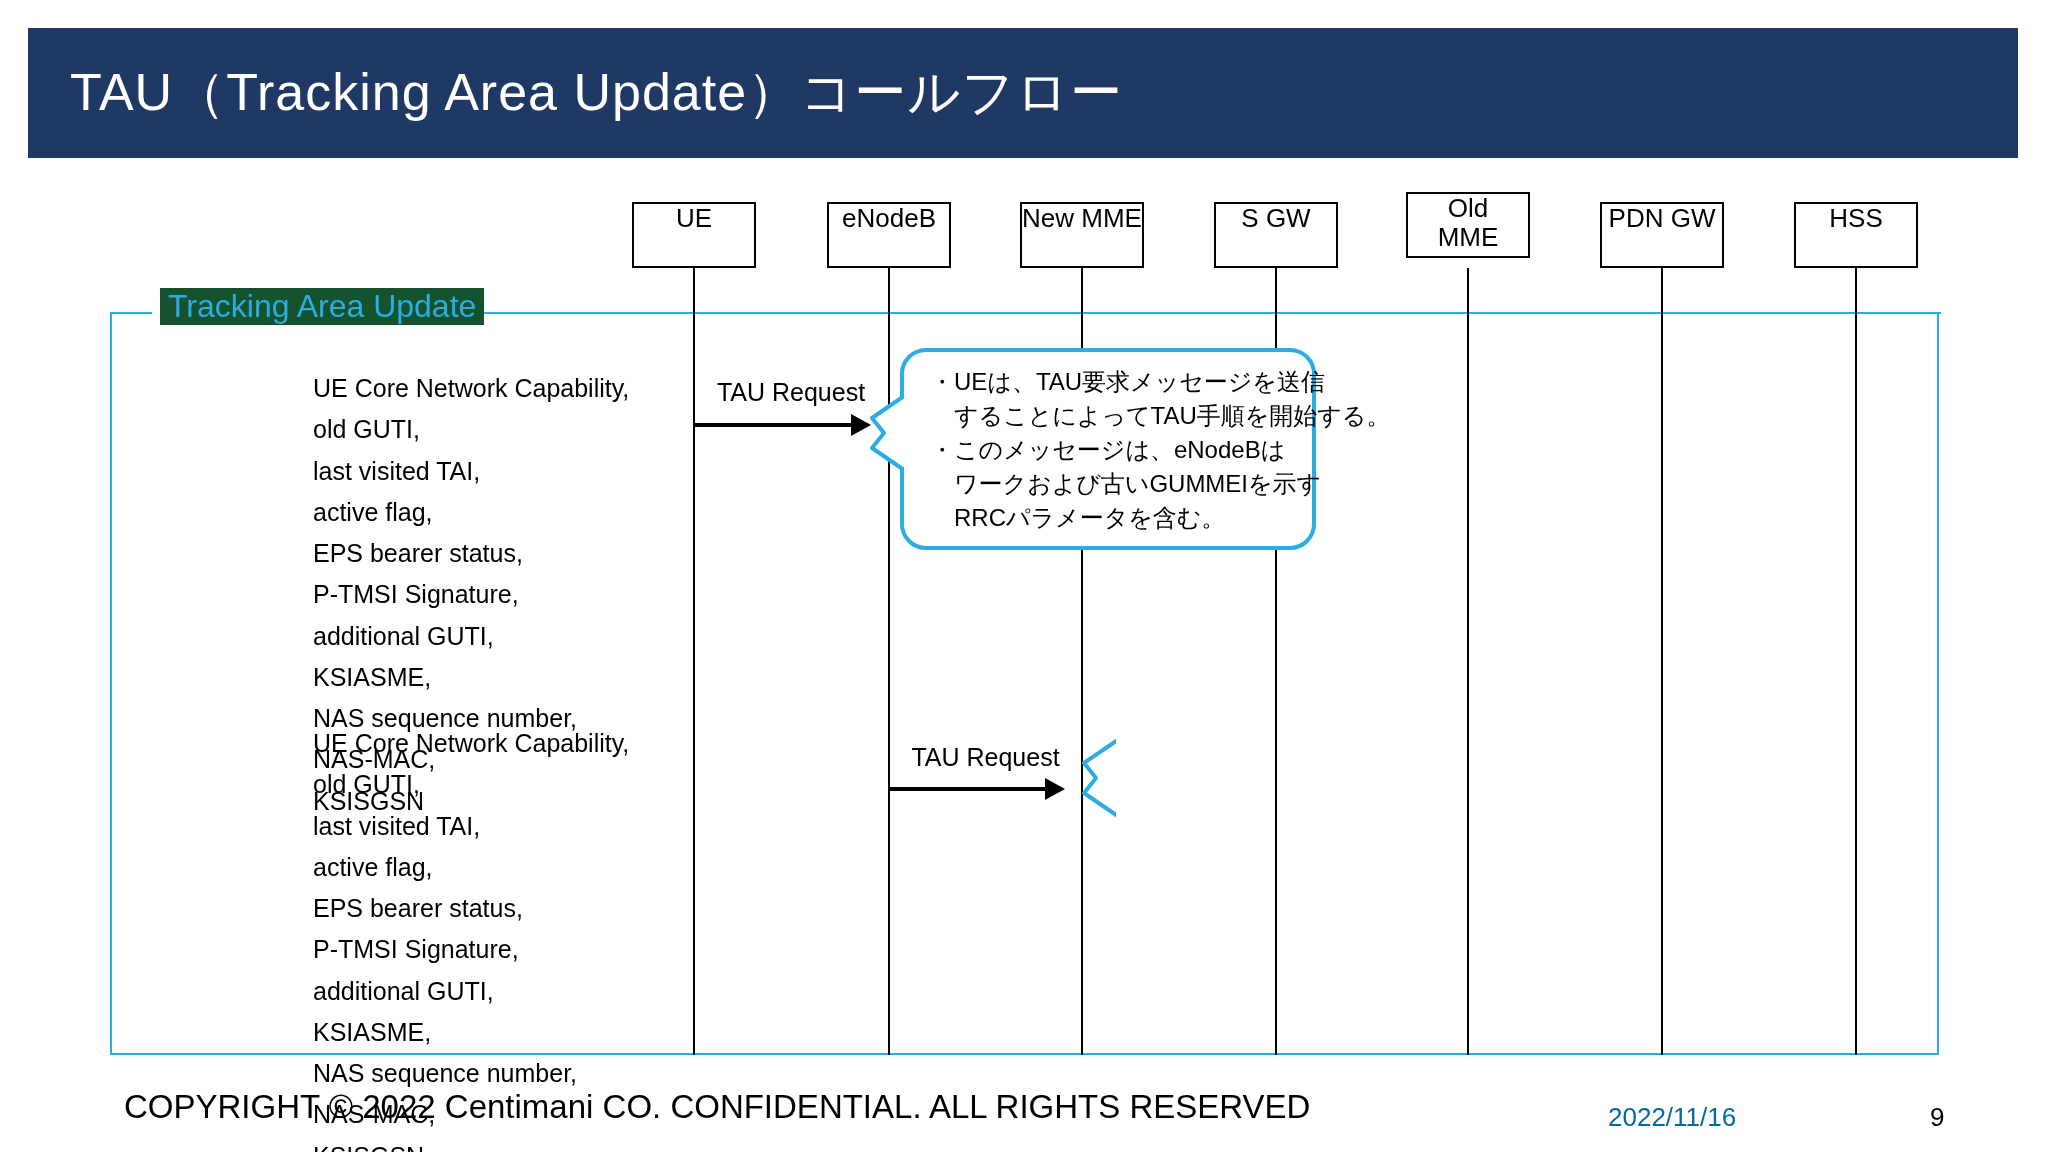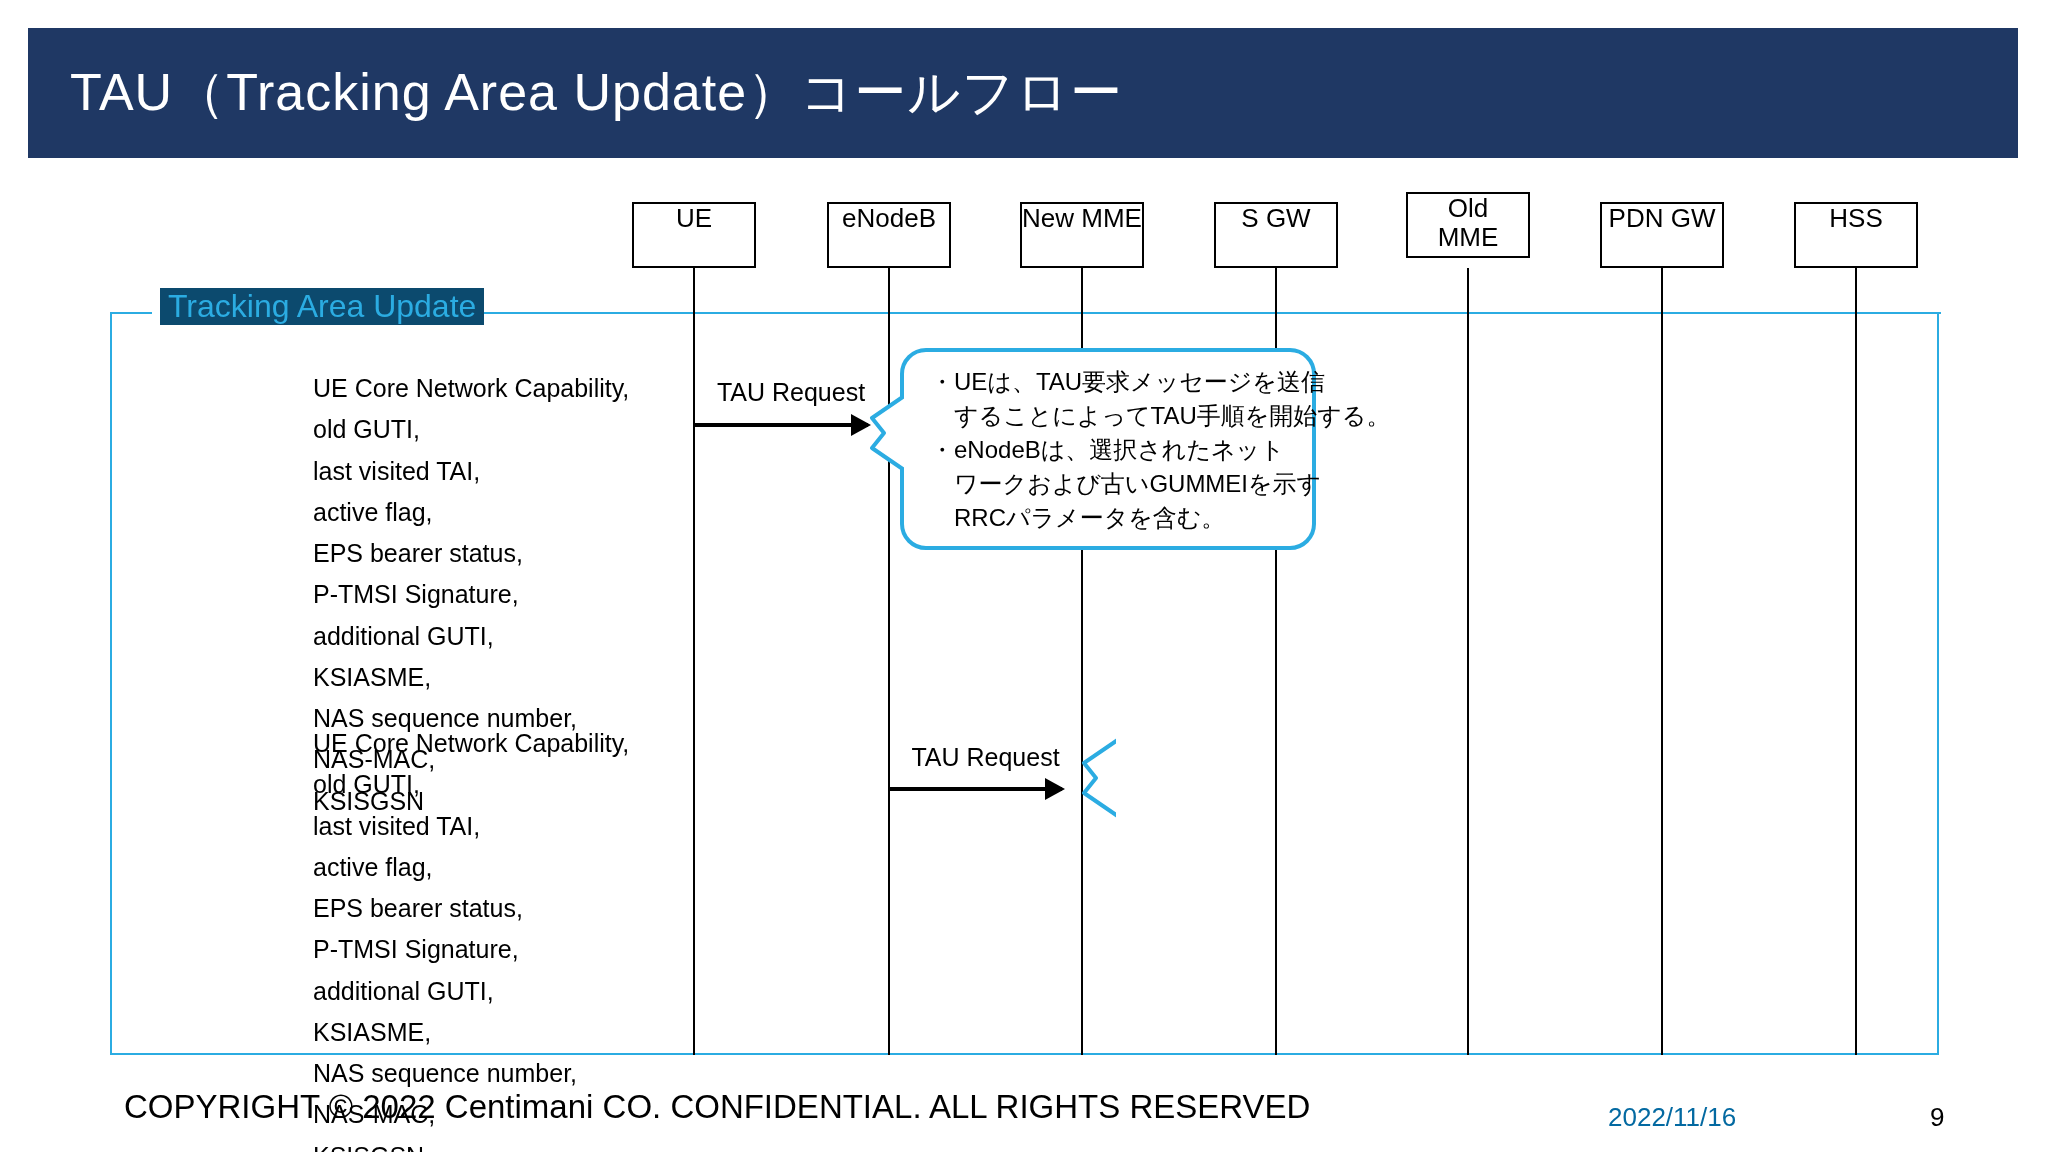--- a/index.html
+++ b/index.html
@@ -99,21 +99,21 @@
     height: 2px;
     background: #2BACE2;
   }
   #group-label {
     position: absolute;
     left: 160px;
     top: 288px;
     font-size: 32px;
     color: #2BACE2;
     white-space: nowrap;
-    background: #0c4a6e;
+    background: #14532d;
     padding: 0 8px;
   }
 
   
   .param-list {
     position: absolute;
     font-size: 25px;
     line-height: 1.65;
     color: #000000;
     white-space: pre;
@@ -263,21 +263,21 @@
 KSIASME,
 NAS sequence number,
 NAS-MAC,
 KSISGSN</div>
   <div class="msg-label" style="left:889px; top:743px; width:193px;">TAU Request</div>
   <div class="msg-arrow" style="left:889px; top:787px; width:173px;"></div>
 
   <div class="callout" style="left:900px; top:348px; width:416px; height:202px;">
     <span>・UEは、TAU要求メッセージを送信
 　することによってTAU手順を開始する。
-・eNodeBは、選択されたネット
+・このメッセージは、eNodeBは
 　ワークおよび古いGUMMEIを示す
 　RRCパラメータを含む。</span>
   </div>
 
   <svg style="position:absolute; left:862px; top:390px; width:48px; height:86px;">
     <polygon points="48,2 10,28 22,43 10,58 48,84" fill="#ffffff" stroke="#2BACE2" stroke-width="4" stroke-linejoin="round"></polygon>
     <rect x="42" y="0" width="10" height="88" fill="#ffffff"></rect>
   </svg>
 
 

